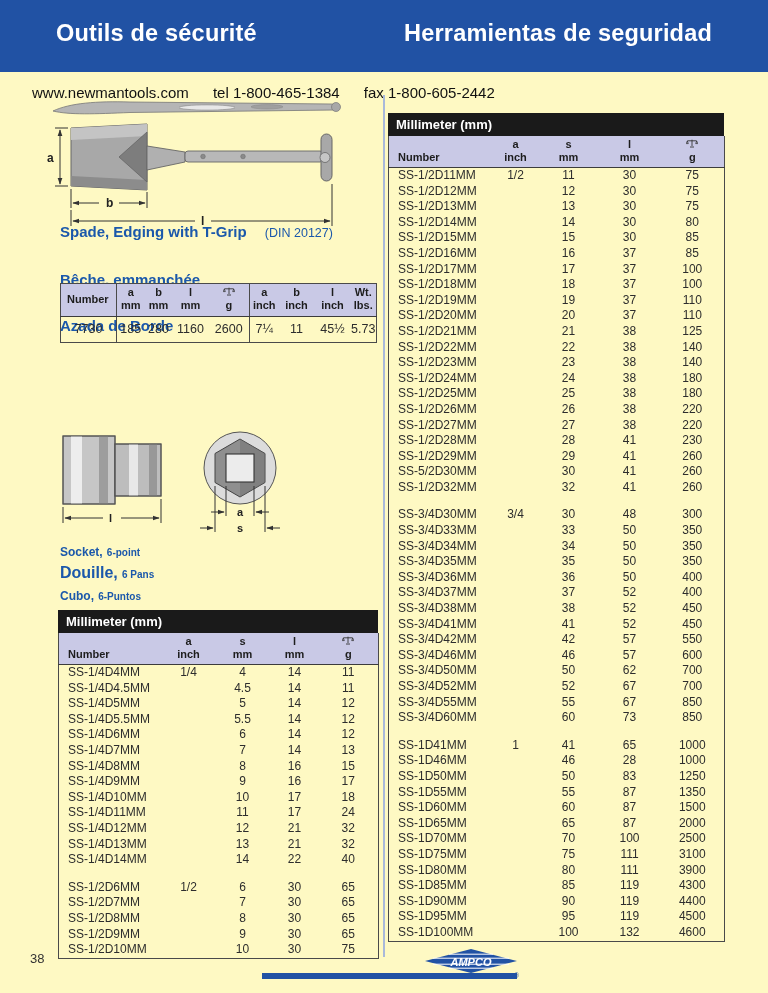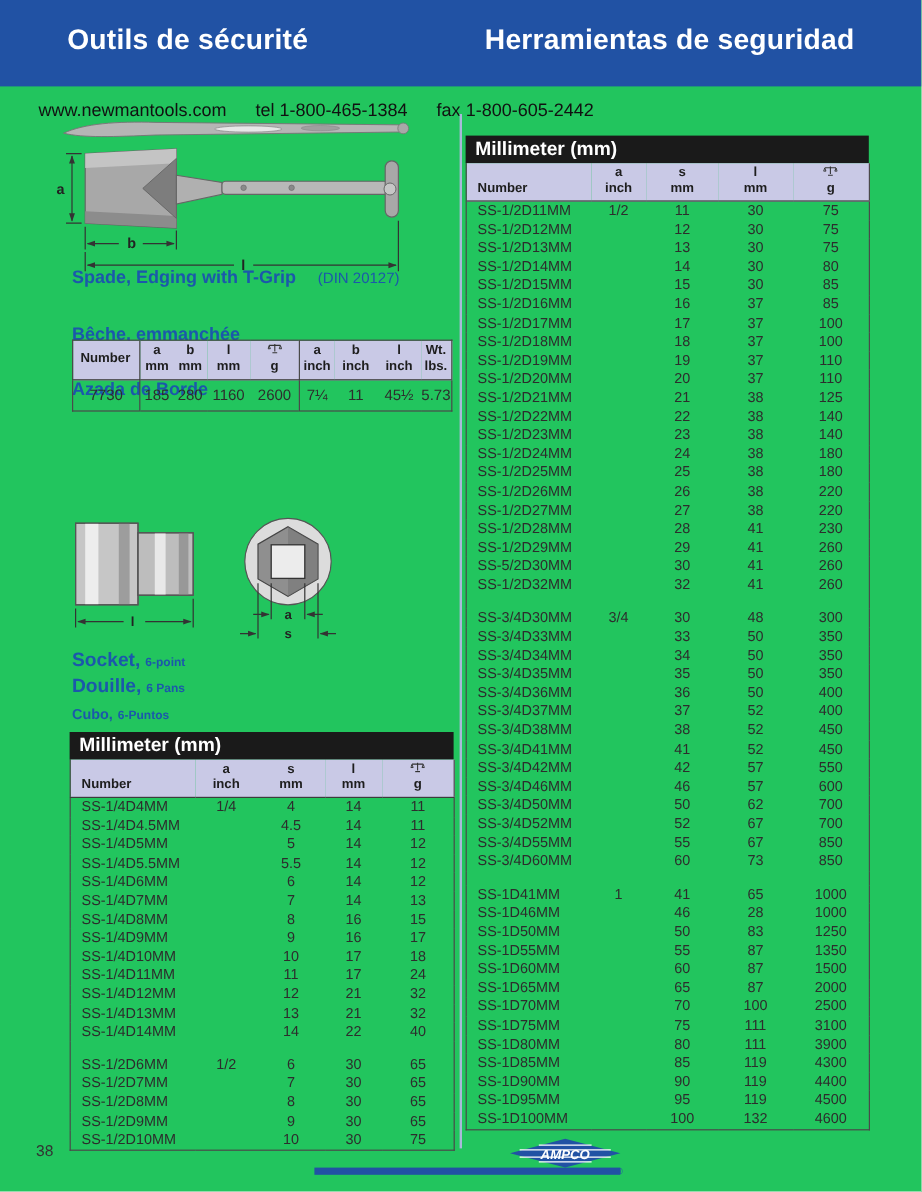--- a/index.html
+++ b/index.html
@@ -1,35 +1,35 @@
 <!DOCTYPE html>
 <html><head>
 <meta charset="utf-8">
 <style>
   html,body{margin:0;padding:0;background:#e9e9e9;}
-  .page{position:relative;width:768px;height:993px;background:#22c55e;overflow:hidden;
+  .page{position:relative;width:768px;height:993px;background:#fef9c3;overflow:hidden;
         font-family:"Liberation Sans", sans-serif;-webkit-font-smoothing:antialiased;}
   
   .topbar{position:absolute;left:0;top:0;width:768px;height:72px;background:#2152a4;}
   .topbar .t{position:absolute;top:0;height:66px;display:flex;align-items:center;
              color:#fff;font-weight:bold;font-size:23.5px;letter-spacing:.2px;}
   .t-fr{left:56px;} .t-es{left:404px;}
   
   .contact{position:absolute;left:32px;top:84px;font-size:15px;color:#111;white-space:nowrap;}
   .contact span{margin-right:20px;}
   
   .sect{position:absolute;color:#1b58ab;font-size:15px;line-height:19px;}
   .sect .b{font-weight:bold;margin-top:27px;}
   .sect .r{font-weight:bold;font-size:10px;}
   .sect .din{font-weight:normal;font-size:12.5px;margin-left:14px;}
   
   .vdivider{position:absolute;left:383px;top:95px;width:2px;height:862px;background:#a9b9da;}
   
   .mtable{position:absolute;}
-  .band{background:#1a1a1a;color:#fff;font-weight:bold;font-size:16px;line-height:23px;
+  .band{background:#1a1a1a;color:#fff;font-weight:bold;font-size:13px;line-height:23px;
         height:23px;padding-left:8px;box-sizing:border-box;}
   .mtable table{border-collapse:collapse;width:100%;table-layout:fixed;
                 border:1.4px solid #4a4a4a;border-top:none;}
   .mtable thead th{background:#c9c9e6;font-size:11px;line-height:13px;font-weight:bold;
                    color:#1d1d1d;vertical-align:bottom;padding:2px 0 3px;
                    border-bottom:1.4px solid #3c3c3c;text-align:center;}
   .mtable thead th.num{text-align:left;padding-left:9px;}
   .mtable td{font-size:12px;height:15.6px;line-height:15.6px;text-align:center;
              color:#2d2d2d;padding:0;white-space:nowrap;overflow:hidden;}
   .mtable td:first-child{text-align:left;padding-left:9px;}
@@ -234,21 +234,21 @@
       <line x1="160" y1="56" x2="160" y2="102"></line>
       <line x1="210" y1="56" x2="210" y2="102"></line>
       <line x1="145" y1="98" x2="158" y2="98" marker-end="url(#ar)"></line>
       <line x1="212" y1="98" x2="225" y2="98" marker-start="url(#ar)"></line>
     </g>
     <text x="182" y="102" font-size="11" font-weight="bold" fill="#222">s</text>
   </svg>
 
   <div class="sect" style="left:60px;top:541px;line-height:20px;">
     <div>
-      <span class="b" style="font-size:16px;">Socket,</span>
+      <span class="b" style="font-size:12px;">Socket,</span>
       <span class="r">6-point</span>
     </div>
     <div>
       <span class="b" style="font-size:16px;">Douille,</span>
       <span class="r">6 Pans</span>
     </div>
     <div>
       <span class="b" style="font-size:12px;">Cubo,</span>
       <span class="r">6-Puntos</span>
     </div>

